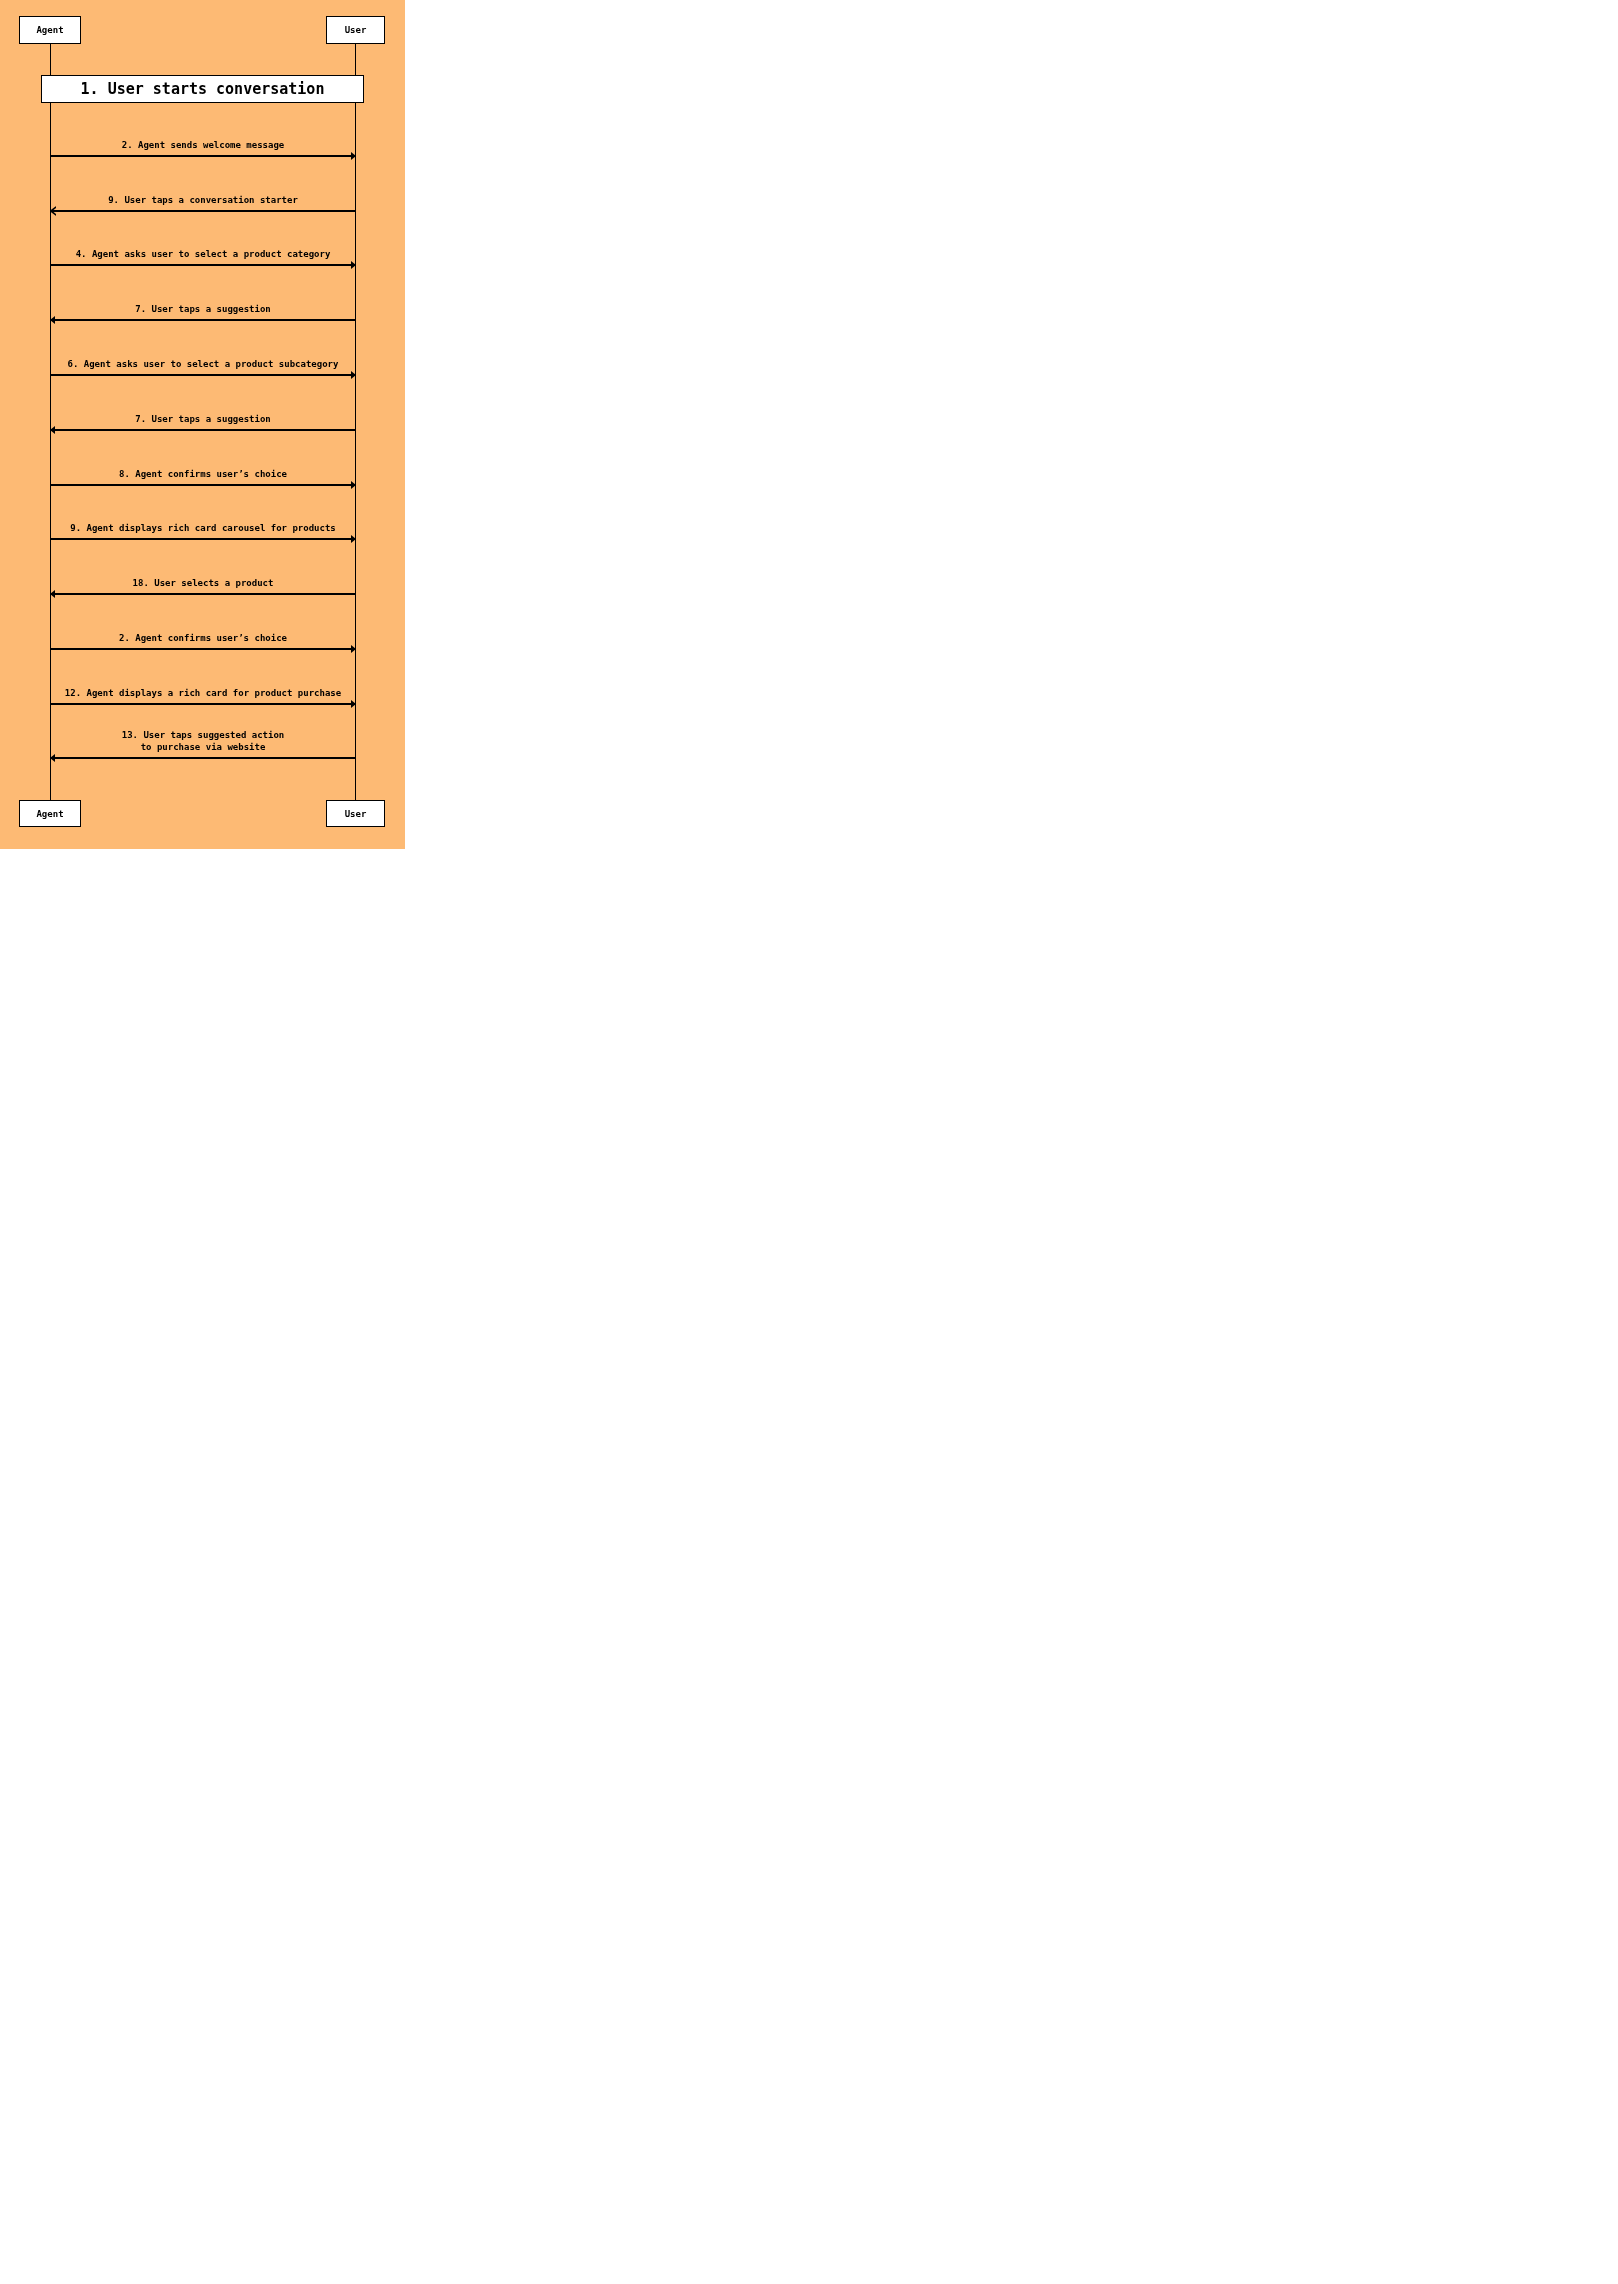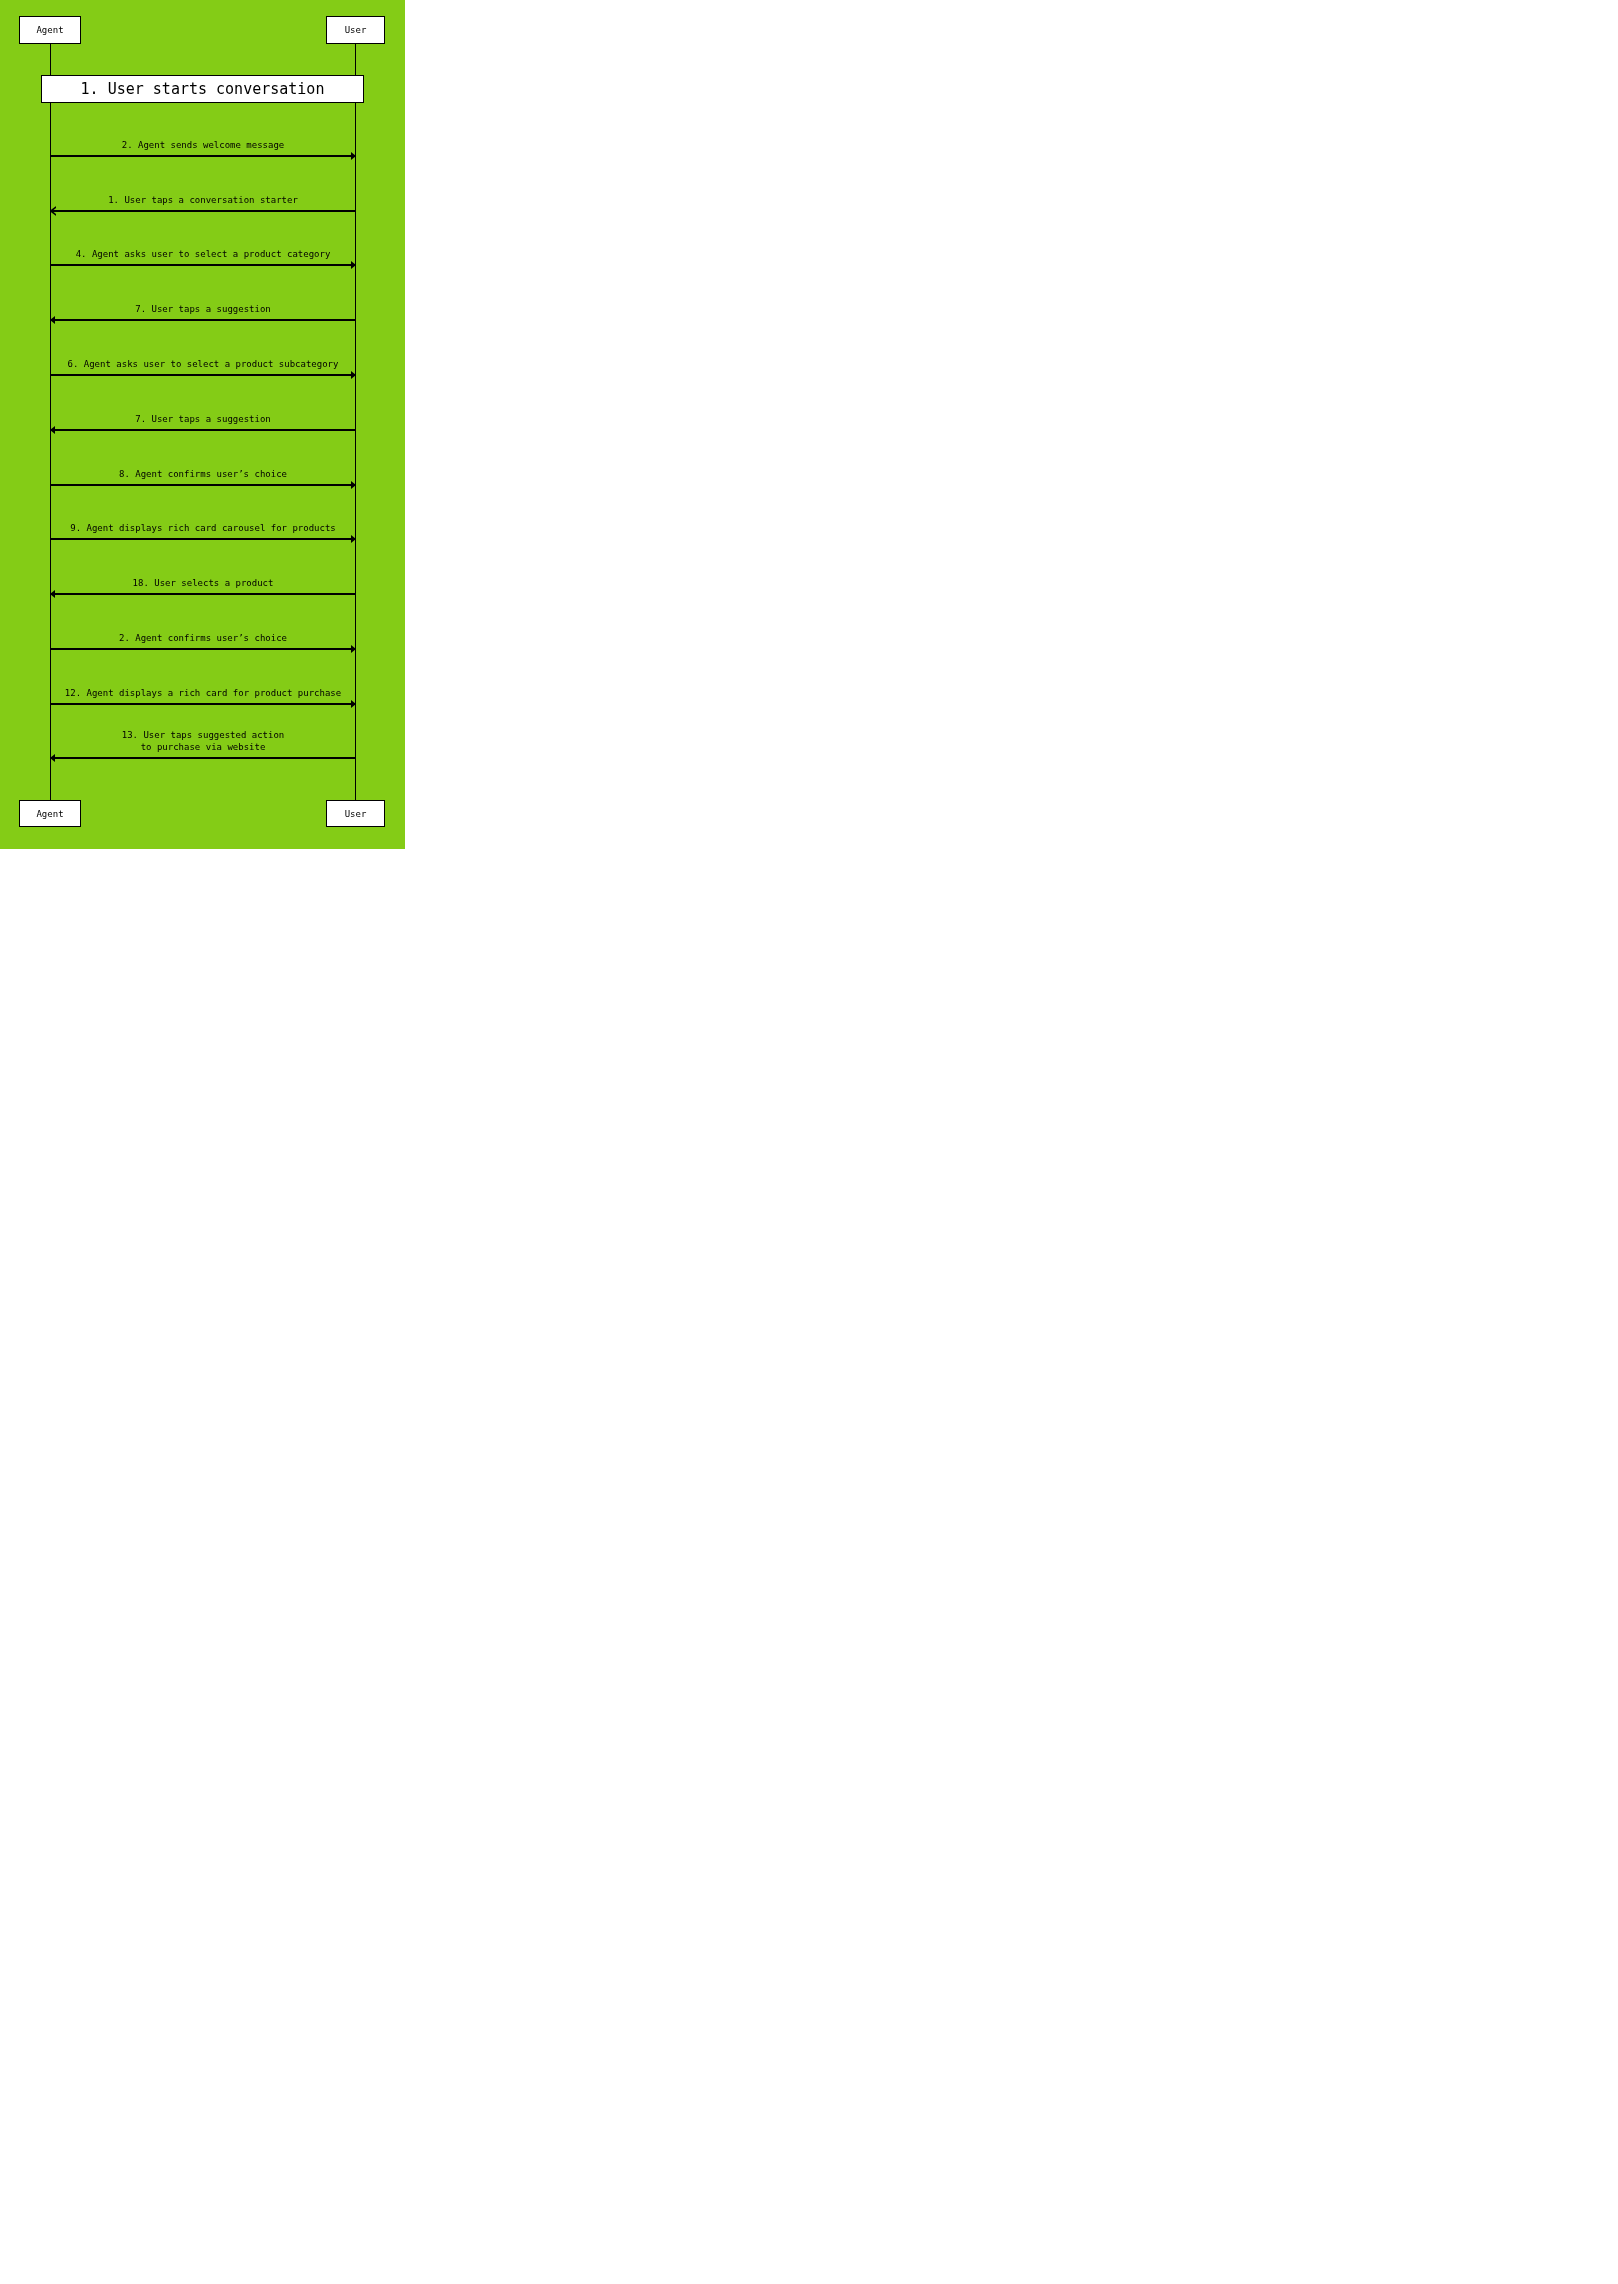--- a/index.html
+++ b/index.html
@@ -1,22 +1,22 @@
 <!DOCTYPE html>
 <html style="font-size:7.3px"><head>
 <meta charset="utf-8">
 <style>
   html, body { margin: 0; padding: 0; background: #ffffff; }
   .canvas {
     position: relative;
     width: 405px;
     height: 849px;
-    background: #84cc16;
+    background: #fdba74;
     font-family: "DejaVu Sans Mono", "Liberation Mono", monospace;
-    font-weight: 400;
+    font-weight: 700;
     color: #000000;
     overflow: hidden;
   }
   .actor-box {
     position: absolute;
     box-sizing: border-box;
     border: 1.4px solid #000;
     background: #fff;
     display: flex;
     align-items: center;
@@ -105,21 +105,21 @@
   <div class="msg" style="top:156px;">
     <div class="msg-label">
       <div>2. Agent sends welcome message</div>
     </div>
     <div class="msg-line"></div>
     <div class="arrowhead to-user"></div>
   </div>
 
   <div class="msg" style="top:211px;">
     <div class="msg-label">
-      <div>1. User taps a conversation starter</div>
+      <div>9. User taps a conversation starter</div>
     </div>
     <div class="msg-line"></div>
     <svg class="arrowhead-open-svg" width="6.9" height="10" viewBox="0 0 15 22">
       <polyline points="13,2.5 2,11 13,19.5" fill="none" stroke="#000" stroke-width="3.5" stroke-linecap="round" stroke-linejoin="round"></polyline>
     </svg>
   </div>
 
   <div class="msg" style="top:265px;">
     <div class="msg-label">
       <div>4. Agent asks user to select a product category</div>

